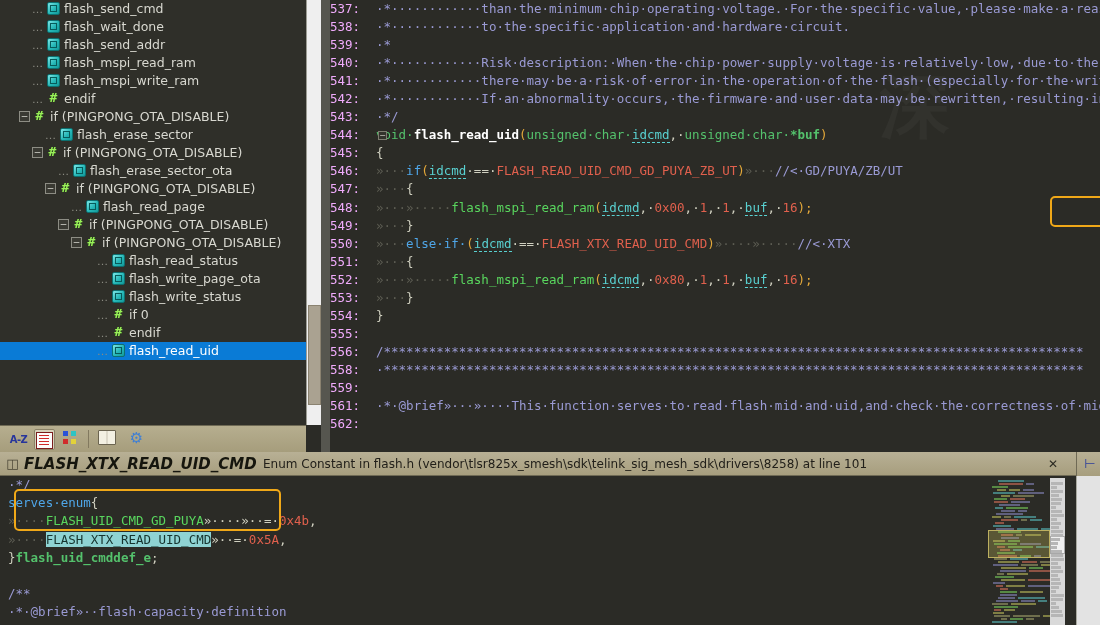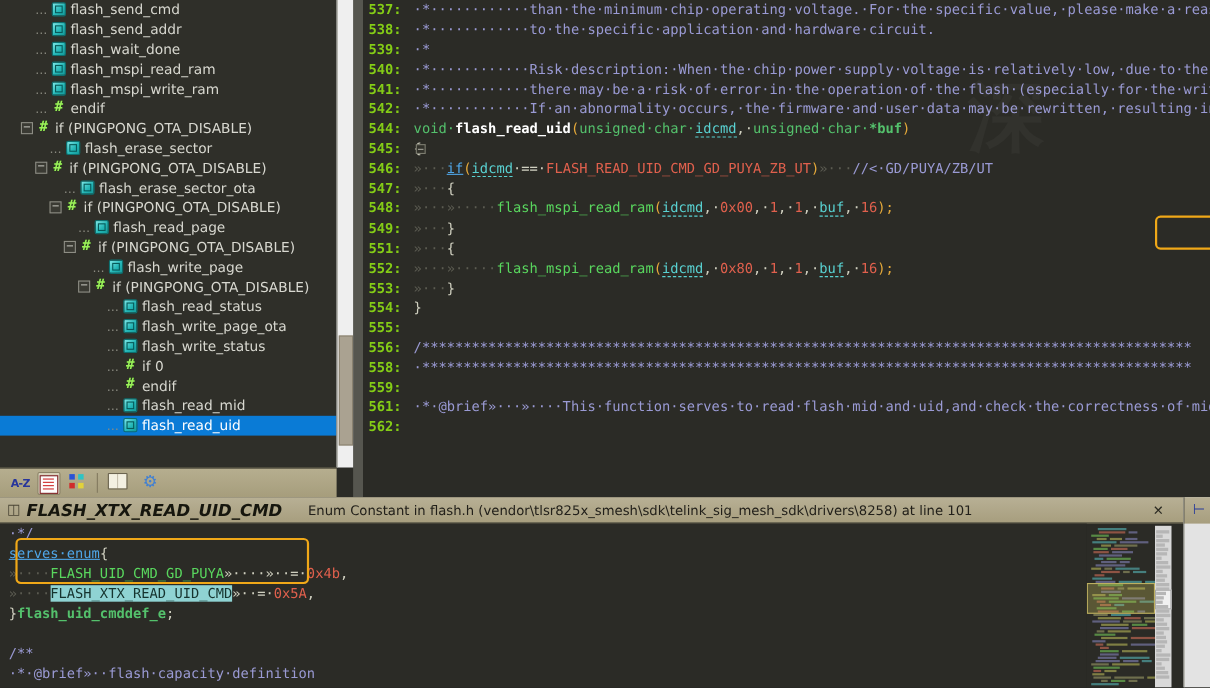--- a/index.html
+++ b/index.html
@@ -88,24 +88,24 @@
   
   #editor{
     position:absolute;left:330px;top:0;width:770px;height:452px;
     background:#2b2b26;overflow:hidden;
   }
   .codeline{
     height:18.05px;line-height:18px;white-space:pre;
     font-family:"DejaVu Sans Mono",monospace;font-size:12.5px;
     color:#a0a0c0;
   }
-  .ln{display:inline-block;width:46px;text-align:center;color:#84cc16;
-      padding-right:6px;box-sizing:border-box;font-weight:bold;}
+  .ln{display:inline-block;width:46px;text-align:left;color:#f0abfc;
+      padding-right:6px;box-sizing:border-box;}
   .cmt{color:#9a9ad4;}
-  .kw2{color:#4fa6e8;text-decoration:underline;}
+  .kw2{color:#4fa6e8;}
   .fn{color:#ffffff;font-weight:bold;}
   .fn2{color:#59d65e;}
   .type{color:#54c16c;}
   .var{color:#54c16c;font-weight:bold;}
   .varu{color:#59d1d1;border-bottom:1px dashed #59d1d1;}
   .macro{color:#e0604d;}
   .num{color:#e0604d;}
   .punc{color:#d0d0c0;}
   .ws{color:#5c5c52;}
   .paren{color:#e5a93a;}
@@ -202,40 +202,38 @@
 <div class="app">
 
   <div class="wm" style="left:180px;top:-20px;font-size:96px;">能</div>
   <div class="wm" style="left:820px;top:10px;font-size:80px;">深</div>
   <div class="wm" style="left:600px;top:230px;font-size:110px;">圳智能</div>
   <div class="wm wm-dark" style="left:260px;top:470px;font-size:92px;">-326</div>
 
   <div id="outline-panel">
     <div class="tree" id="tree-root">
         <div class="trow"><span class="ind" style="width: 32px;"></span><span class="expgap"><span style="color:#8a8a80;font-size:11px;">…</span></span><span class="ic ic-fn"></span><span>flash_send_cmd</span></div>
+        <div class="trow"><span class="ind" style="width: 32px;"></span><span class="expgap"><span style="color:#8a8a80;font-size:11px;">…</span></span><span class="ic ic-fn"></span><span>flash_wait_done</span></div>
         <div class="trow"><span class="ind" style="width: 32px;"></span><span class="expgap"><span style="color:#8a8a80;font-size:11px;">…</span></span><span class="ic ic-fn"></span><span>flash_send_addr</span></div>
-        <div class="trow"><span class="ind" style="width: 32px;"></span><span class="expgap"><span style="color:#8a8a80;font-size:11px;">…</span></span><span class="ic ic-fn"></span><span>flash_wait_done</span></div>
         <div class="trow"><span class="ind" style="width: 32px;"></span><span class="expgap"><span style="color:#8a8a80;font-size:11px;">…</span></span><span class="ic ic-fn"></span><span>flash_mspi_read_ram</span></div>
         <div class="trow"><span class="ind" style="width: 32px;"></span><span class="expgap"><span style="color:#8a8a80;font-size:11px;">…</span></span><span class="ic ic-fn"></span><span>flash_mspi_write_ram</span></div>
         <div class="trow"><span class="ind" style="width: 32px;"></span><span class="expgap"><span style="color:#8a8a80;font-size:11px;">…</span></span><span class="ic ic-pp">#</span><span>endif</span></div>
         <div class="trow"><span class="ind" style="width: 19px;"></span><span class="exp">−</span><span class="ic ic-pp">#</span><span>if (PINGPONG_OTA_DISABLE)</span></div>
         <div class="trow"><span class="ind" style="width: 45px;"></span><span class="expgap"><span style="color:#8a8a80;font-size:11px;">…</span></span><span class="ic ic-fn"></span><span>flash_erase_sector</span></div>
         <div class="trow"><span class="ind" style="width: 32px;"></span><span class="exp">−</span><span class="ic ic-pp">#</span><span>if (PINGPONG_OTA_DISABLE)</span></div>
         <div class="trow"><span class="ind" style="width: 58px;"></span><span class="expgap"><span style="color:#8a8a80;font-size:11px;">…</span></span><span class="ic ic-fn"></span><span>flash_erase_sector_ota</span></div>
         <div class="trow"><span class="ind" style="width: 45px;"></span><span class="exp">−</span><span class="ic ic-pp">#</span><span>if (PINGPONG_OTA_DISABLE)</span></div>
         <div class="trow"><span class="ind" style="width: 71px;"></span><span class="expgap"><span style="color:#8a8a80;font-size:11px;">…</span></span><span class="ic ic-fn"></span><span>flash_read_page</span></div>
         <div class="trow"><span class="ind" style="width: 58px;"></span><span class="exp">−</span><span class="ic ic-pp">#</span><span>if (PINGPONG_OTA_DISABLE)</span></div>
-        <div class="trow"><span class="ind" style="width: 84px;"></span><span class="expgap"><span style="color:#8a8a80;font-size:11px;">…</span></span><span class="ic ic-fn"></span><span>flash_write_page</span></div>
         <div class="trow"><span class="ind" style="width: 71px;"></span><span class="exp">−</span><span class="ic ic-pp">#</span><span>if (PINGPONG_OTA_DISABLE)</span></div>
         <div class="trow"><span class="ind" style="width: 97px;"></span><span class="expgap"><span style="color:#8a8a80;font-size:11px;">…</span></span><span class="ic ic-fn"></span><span>flash_read_status</span></div>
         <div class="trow"><span class="ind" style="width: 97px;"></span><span class="expgap"><span style="color:#8a8a80;font-size:11px;">…</span></span><span class="ic ic-fn"></span><span>flash_write_page_ota</span></div>
         <div class="trow"><span class="ind" style="width: 97px;"></span><span class="expgap"><span style="color:#8a8a80;font-size:11px;">…</span></span><span class="ic ic-fn"></span><span>flash_write_status</span></div>
         <div class="trow"><span class="ind" style="width: 97px;"></span><span class="expgap"><span style="color:#8a8a80;font-size:11px;">…</span></span><span class="ic ic-pp">#</span><span>if 0</span></div>
         <div class="trow"><span class="ind" style="width: 97px;"></span><span class="expgap"><span style="color:#8a8a80;font-size:11px;">…</span></span><span class="ic ic-pp">#</span><span>endif</span></div>
-        <div class="trow"><span class="ind" style="width: 97px;"></span><span class="expgap"><span style="color:#8a8a80;font-size:11px;">…</span></span><span class="ic ic-fn"></span><span>flash_read_mid</span></div>
         <div class="trow sel"><span class="ind" style="width: 97px;"></span><span class="expgap"><span style="color:#8a8a80;font-size:11px;">…</span></span><span class="ic ic-fn"></span><span>flash_read_uid</span></div>
       </div>
   </div>
 
   <div class="vsb" style="left:306px;top:0;width:15px;height:425px;">
     <div class="thumb" style="top:305px;height:100px;"></div>
   </div>
 
   <div id="outline-toolbar">
     <div class="tb-btn" style="left:8px;">
@@ -266,26 +264,28 @@
   <div id="v-divider"></div>
 
   <div id="editor">
     <div id="editor-lines">
         <div class="codeline"><span class="ln">537:</span><span class="cmt">·*············than·the·minimum·chip·operating·voltage.·For·the·specific·value,·please·make·a·reasona</span></div>
         <div class="codeline"><span class="ln">538:</span><span class="cmt">·*············to·the·specific·application·and·hardware·circuit.</span></div>
         <div class="codeline"><span class="ln">539:</span><span class="cmt">·*</span></div>
         <div class="codeline"><span class="ln">540:</span><span class="cmt">·*············Risk·description:·When·the·chip·power·supply·voltage·is·relatively·low,·due·to·the·uns</span></div>
         <div class="codeline"><span class="ln">541:</span><span class="cmt">·*············there·may·be·a·risk·of·error·in·the·operation·of·the·flash·(especially·for·the·write·a</span></div>
         <div class="codeline"><span class="ln">542:</span><span class="cmt">·*············If·an·abnormality·occurs,·the·firmware·and·user·data·may·be·rewritten,·resulting·in·th</span></div>
+        <div class="codeline"><span class="ln">543:</span><span class="cmt">·*/</span></div>
         <div class="codeline"><span class="ln">544:</span><span class="type">void·</span><span class="fn">flash_read_uid</span><span class="paren">(</span><span class="type">unsigned·char·</span><span class="varu">idcmd</span><span class="punc">,·</span><span class="type">unsigned·char·</span><span class="var">*buf</span><span class="paren">)</span></div>
         <div class="codeline"><span class="ln">545:</span><span class="punc">{</span></div>
         <div class="codeline"><span class="ln">546:</span><span class="ws">»···</span><span class="kw2">if</span><span class="paren">(</span><span class="varu">idcmd</span><span class="punc">·==·</span><span class="macro">FLASH_READ_UID_CMD_GD_PUYA_ZB_UT</span><span class="paren">)</span><span class="ws">»···</span><span class="cmt">//&lt;·GD/PUYA/ZB/UT</span></div>
         <div class="codeline"><span class="ln">547:</span><span class="ws">»···</span><span class="punc">{</span></div>
         <div class="codeline"><span class="ln">548:</span><span class="ws">»···»·····</span><span class="fn2">flash_mspi_read_ram</span><span class="paren">(</span><span class="varu">idcmd</span><span class="punc">,·</span><span class="num">0x00</span><span class="punc">,·</span><span class="num">1</span><span class="punc">,·</span><span class="num">1</span><span class="punc">,·</span><span class="varu">buf</span><span class="punc">,·</span><span class="num">16</span><span class="paren">);</span></div>
         <div class="codeline"><span class="ln">549:</span><span class="ws">»···</span><span class="punc">}</span></div>
+        <div class="codeline"><span class="ln">550:</span><span class="ws">»···</span><span class="kw2">else·if·</span><span class="paren">(</span><span class="varu">idcmd</span><span class="punc">·==·</span><span class="macro">FLASH_XTX_READ_UID_CMD</span><span class="paren">)</span><span class="ws">»····»·····</span><span class="cmt">//&lt;·XTX</span></div>
         <div class="codeline"><span class="ln">551:</span><span class="ws">»···</span><span class="punc">{</span></div>
         <div class="codeline"><span class="ln">552:</span><span class="ws">»···»·····</span><span class="fn2">flash_mspi_read_ram</span><span class="paren">(</span><span class="varu">idcmd</span><span class="punc">,·</span><span class="num">0x80</span><span class="punc">,·</span><span class="num">1</span><span class="punc">,·</span><span class="num">1</span><span class="punc">,·</span><span class="varu">buf</span><span class="punc">,·</span><span class="num">16</span><span class="paren">);</span></div>
         <div class="codeline"><span class="ln">553:</span><span class="ws">»···</span><span class="punc">}</span></div>
         <div class="codeline"><span class="ln">554:</span><span class="punc">}</span></div>
         <div class="codeline"><span class="ln">555:</span><span class="cmt"></span></div>
         <div class="codeline"><span class="ln">556:</span><span class="cmt">/*********************************************************************************************</span></div>
         <div class="codeline"><span class="ln">558:</span><span class="cmt">·*********************************************************************************************</span></div>
         <div class="codeline"><span class="ln">559:</span><span class="cmt"></span></div>
         <div class="codeline"><span class="ln">561:</span><span class="cmt">·*·@brief»···»····This·function·serves·to·read·flash·mid·and·uid,and·check·the·correctness·of·mid·and·ui</span></div>
         <div class="codeline"><span class="ln">562:</span></div>
@@ -295,21 +295,21 @@
 
     <div class="hl-box" style="left:720px;top:196px;width:72px;height:27px;"></div>
   </div>
 
   <div class="wm" style="left:880px;top:60px;font-size:70px;">深</div>
 
   <div id="decl-view">
     <div id="decl-header">
       <span class="dh-icon">◫</span>
       <span class="dh-title">FLASH_XTX_READ_UID_CMD</span>
-      <span class="dh-sub" id="decl-sub" style="left: 280px;">Enum Constant in flash.h (vendor\tlsr825x_smesh\sdk\telink_sig_mesh_sdk\drivers\8258) at line 101</span>
+      <span class="dh-sub" id="decl-sub" style="left: 263px;">Enum Constant in flash.h (vendor\tlsr825x_smesh\sdk\telink_sig_mesh_sdk\drivers\8258) at line 101</span>
       <span id="decl-close">✕</span>
     </div>
     <div id="decl-body">
       <div id="decl-lines">
           <div class="dline"><span class="cmt">·*/</span></div>
           <div class="dline"><span class="kw2">serves·enum</span><span class="punc">{</span></div>
           <div class="dline"><span class="ws">»····</span><span class="fn2">FLASH_UID_CMD_GD_PUYA</span><span class="punc">»····»··=·</span><span class="num">0x4b</span><span class="punc">,</span></div>
           <div class="dline"><span class="ws">»····</span><span class="selword">FLASH_XTX_READ_UID_CMD</span><span class="punc">»··=·</span><span class="num">0x5A</span><span class="punc">,</span></div>
           <div class="dline"><span class="punc">}</span><span class="var">flash_uid_cmddef_e</span><span class="punc">;</span></div>
           <div class="dline"><span class="cmt"></span></div>

